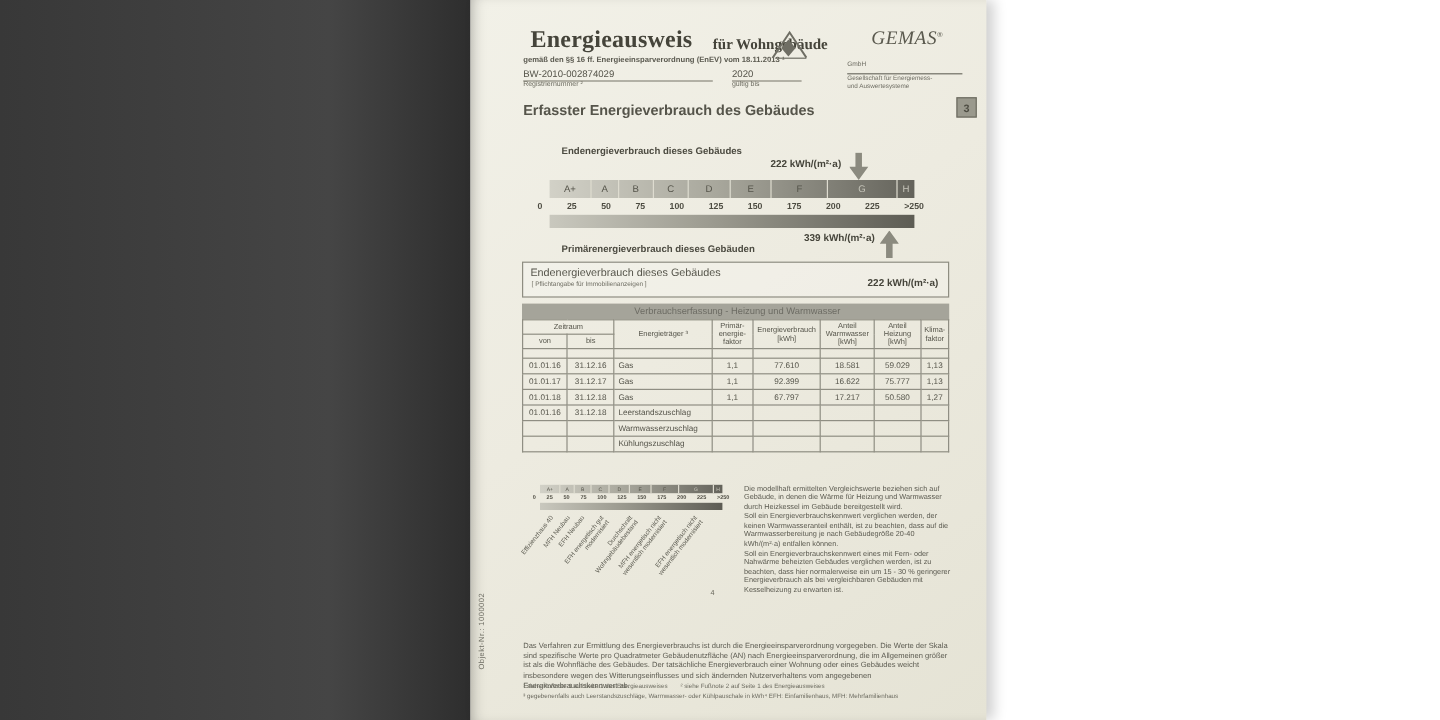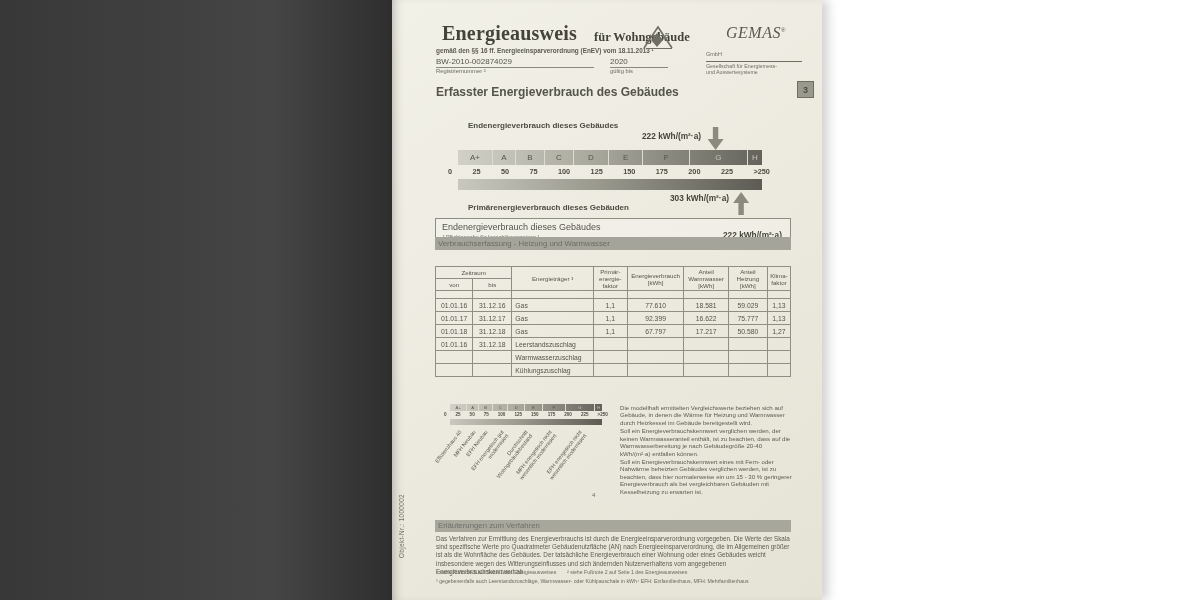--- a/index.html
+++ b/index.html
@@ -36,21 +36,21 @@
          font-size:5.3px;line-height:1.2;color:#6f6e64;}
 
   .section-title{position:absolute;left:44px;top:85px;font-size:12px;font-weight:bold;color:#55544a;}
   .page-badge{position:absolute;left:405px;top:81px;width:17px;height:17px;background:#9a998d;
          border:1px solid #6e6d62;font-size:9px;font-weight:bold;color:#4d4c42;
          display:flex;align-items:center;justify-content:center;}
 
   .gray-bar{position:absolute;left:43px;width:356px;height:12px;background:#b2b1a6;
          font-size:7.8px;color:#71706a;line-height:12px;padding-left:3px;overflow:hidden;}
   .bar-energieverbrauch{top:102px;}
-  .bar-verbrauch{top:237px;background:#a5a49a;height:13px;line-height:13px;color:#6d6c64;}
+  .bar-verbrauch{top:253px;background:#a5a49a;height:13px;line-height:13px;color:#6d6c64;text-align:center;}
   .bar-vergleich{top:388px;}
   .bar-erlaeuterung{top:520px;background:#a8a79c;}
 
   
   .end-label{position:absolute;left:76px;top:121px;font-size:8px;font-weight:bold;color:#4c4b41;}
   .end-value{position:absolute;left:250px;top:131px;font-size:8.3px;font-weight:bold;color:#45443a;}
   .arrow-down{position:absolute;top:127px;width:16px;height:23px;background:#8b8a7f;
          clip-path:polygon(33% 0,67% 0,67% 52%,100% 52%,50% 100%,0 52%,33% 52%);}
   .arrow-up{position:absolute;top:192px;width:16px;height:23px;background:#8b8a7f;
          clip-path:polygon(50% 0,100% 48%,67% 48%,67% 100%,33% 100%,33% 48%,0 48%);}
@@ -171,21 +171,21 @@
       <span>75</span>
       <span>100</span>
       <span>125</span>
       <span>150</span>
       <span>175</span>
       <span>200</span>
       <span>225</span>
       <span>&gt;250</span>
     </div>
     <div class="prim-bar"></div>
-    <div class="prim-value">303 kWh/(m²·a)</div>
+    <div class="prim-value">339 kWh/(m²·a)</div>
     <div class="arrow-up" style="left: 341.115px;"></div>
     <div class="prim-label">Primärenergieverbrauch dieses Gebäuden</div>
 
     <div class="decl-box">
       <div class="decl-title">Endenergieverbrauch dieses Gebäudes</div>
       <div class="decl-sub">[ Pflichtangabe für Immobilienanzeigen ]</div>
       <div class="decl-value">222 kWh/(m²·a)</div>
     </div>
 
     <div class="gray-bar bar-verbrauch">Verbrauchserfassung - Heizung und Warmwasser</div>
@@ -323,21 +323,20 @@
     <div class="ref-label" style="left:86px">MFH energetisch nicht wesentlich modernisiert</div>
     <div class="ref-label" style="left:116px">EFH energetisch nicht wesentlich modernisiert</div>
     <div class="fn-marker">4</div>
 
     <div class="compare-notes">
       <p>Die modellhaft ermittelten Vergleichswerte beziehen sich auf Gebäude, in denen die Wärme für Heizung und Warmwasser durch Heizkessel im Gebäude bereitgestellt wird.</p>
       <p>Soll ein Energieverbrauchskennwert verglichen werden, der keinen Warmwasseranteil enthält, ist zu beachten, dass auf die Warmwasserbereitung je nach Gebäudegröße 20-40 kWh/(m²·a) entfallen können.</p>
       <p>Soll ein Energieverbrauchskennwert eines mit Fern- oder Nahwärme beheizten Gebäudes verglichen werden, ist zu beachten, dass hier normalerweise ein um 15 - 30 % geringerer Energieverbrauch als bei vergleichbaren Gebäuden mit Kesselheizung zu erwarten ist.</p>
     </div>
 
-    <div class="gray-bar bar-erlaeuterung">Erläuterungen zum Verfahren</div>
     <div class="expl-body">Das Verfahren zur Ermittlung des Energieverbrauchs ist durch die Energieeinsparverordnung vorgegeben. Die Werte der Skala sind spezifische Werte pro Quadratmeter Gebäudenutzfläche (AN) nach Energieeinsparverordnung, die im Allgemeinen größer ist als die Wohnfläche des Gebäudes. Der tatsächliche Energieverbrauch einer Wohnung oder eines Gebäudes weicht insbesondere wegen des Witterungseinflusses und sich ändernden Nutzerverhaltens vom angegebenen Energieverbrauchskennwert ab.</div>
     <div class="footnote fn-1">¹ siehe Fußnote 1 auf Seite 1 des Energieausweises</div>
     <div class="footnote fn-2">² siehe Fußnote 2 auf Seite 1 des Energieausweises</div>
     <div class="footnote fn-3">³ gegebenenfalls auch Leerstandszuschläge, Warmwasser- oder Kühlpauschale in kWh</div>
     <div class="footnote fn-4">⁴ EFH: Einfamilienhaus, MFH: Mehrfamilienhaus</div>
 
     <div class="object-number">Objekt-Nr.: 1000002</div>
   </div>
 </div>
 

